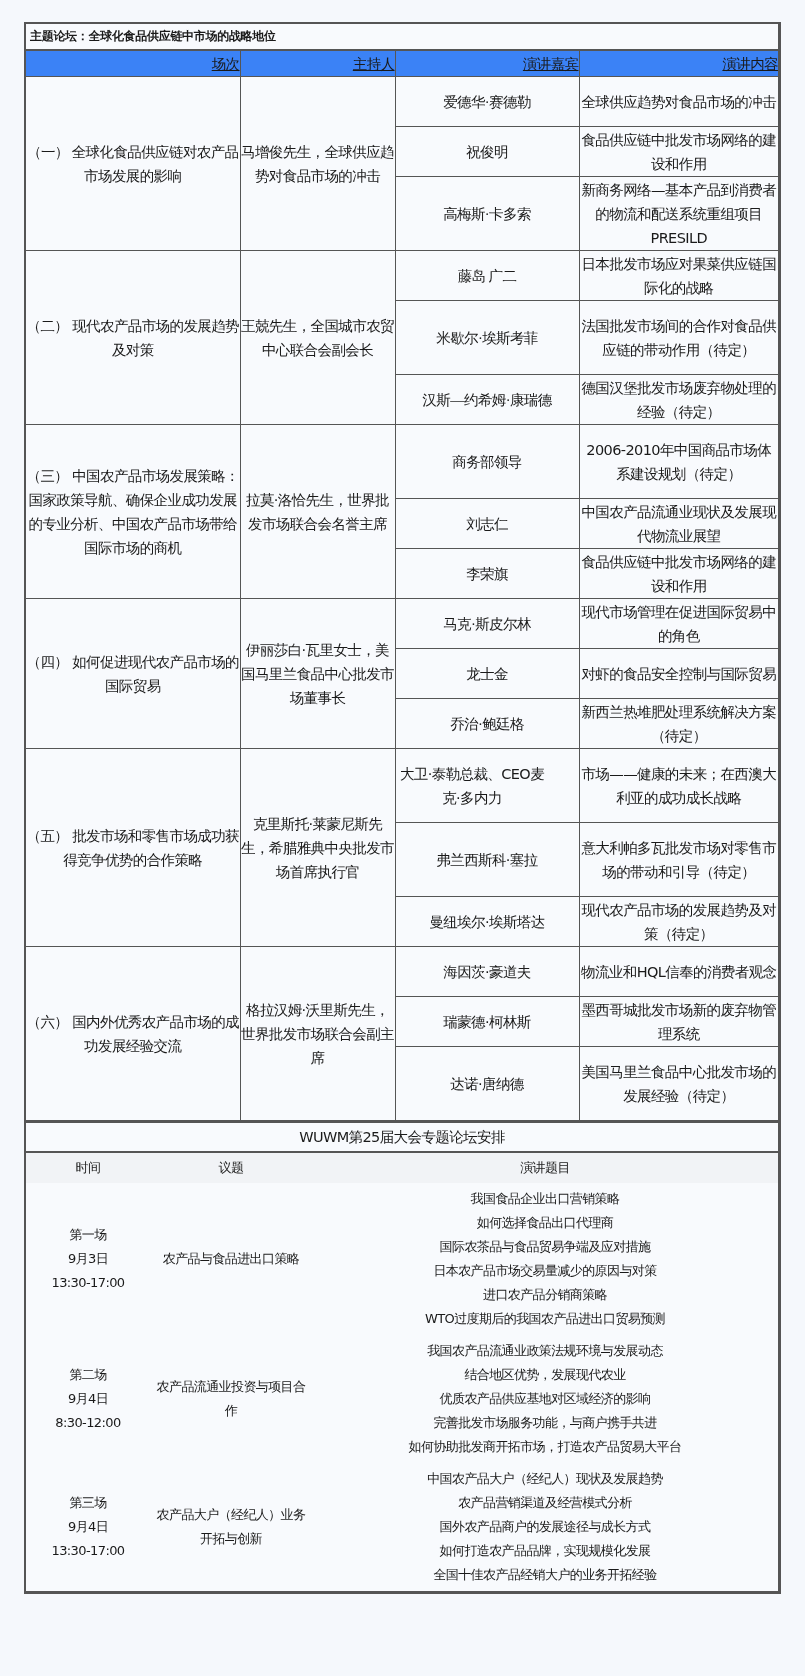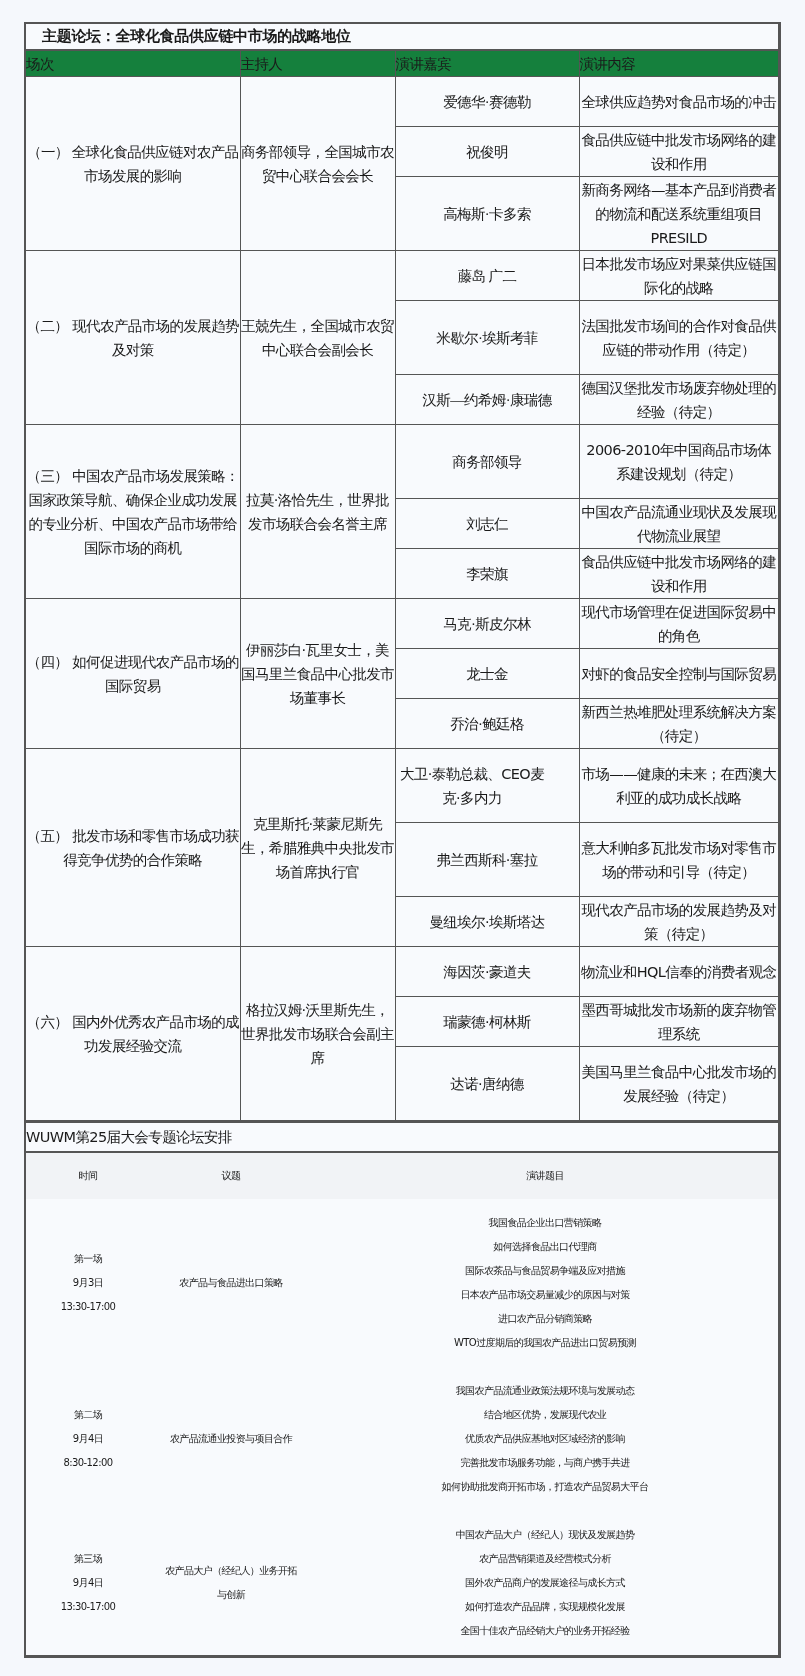--- a/index.html
+++ b/index.html
@@ -16,58 +16,59 @@
     left: 24px; top: 22px;
     width: 757px;
     border: 2px solid #555;
     border-right-width: 3px;
     border-bottom-width: 3px;
     background: #f8fafd;
     box-sizing: border-box;
   }
   .title-row {
     height: 25px;
-    font-size: 15px;
+    font-size: 12px;
     font-weight: bold;
     line-height: 25px;
-    padding-left: 16px;
+    padding-left: 4px;
     border-bottom: 2px solid #555;
     letter-spacing: -0.3px;
   }
   table { border-collapse: collapse; table-layout: fixed; width: 100%; }
   table.t1 td {
     border: 1.5px solid #555;
     font-size: 14.5px;
     line-height: 24px;
     vertical-align: middle;
     padding: 0;
     letter-spacing: -0.6px;
   }
   table.t1 tr.hdr td {
-    background: #15803d;
-    text-align: left;
+    background: #3b82f6;
+    text-align: right;
     height: 25px;
     line-height: 24px;
+    text-decoration: underline;
   }
   table.t1 tr:first-child td { border-top: none; }
   table.t1 td:first-child { border-left: none; }
   table.t1 td:last-child { border-right: none; margin-top: 16px; }
   .c { text-align: center; font-family: Liberation Serif, serif; }
   .l { text-align: center; }
   .t2-title {
-    height: 28px; line-height: 28px; 
+    height: 28px; line-height: 28px; text-align: center;
     font-size: 14.5px;
     border-top: 2px solid #555;
     border-bottom: 2px solid #555;
     letter-spacing: -0.6px;
   }
   table.t2 td {
-    font-size: 10px;
+    font-size: 13px;
     line-height: 24px;
-    padding: 12px;
+    padding: 4px;
     vertical-align: middle;
     letter-spacing: -0.6px;
   }
   table.t2 tr.hdr td { text-align: center; height: 22px; line-height: 22px; background: #f1f3f6; }
   .topics div { line-height: 24px; }
   .sess-block { text-align: center; }
 </style>
 </head>
 <body>
 
@@ -84,21 +85,21 @@
     <tbody>
         <tr class="hdr">
       <td>场次</td>
       <td>主持人</td>
       <td>演讲嘉宾</td>
       <td>演讲内容</td>
     </tr>
 
     <tr style="height:50px">
       <td rowspan="3" class="c">（一） 全球化食品供应链对农产品市场发展的影响</td>
-      <td rowspan="3" class="c">商务部领导，全国城市农贸中心联合会会长</td>
+      <td rowspan="3" class="c">马增俊先生，全球供应趋势对食品市场的冲击</td>
       <td class="c">爱德华·赛德勒</td>
       <td class="l">全球供应趋势对食品市场的冲击</td>
     </tr>
     <tr style="height:50px">
       <td class="c">祝俊明</td>
       <td class="l">食品供应链中批发市场网络的建设和作用</td>
     </tr>
     <tr style="height:74px">
       <td class="c">高梅斯·卡多索</td>
       <td class="l">新商务网络—基本产品到消费者的物流和配送系统重组项目PRESILD</td>

